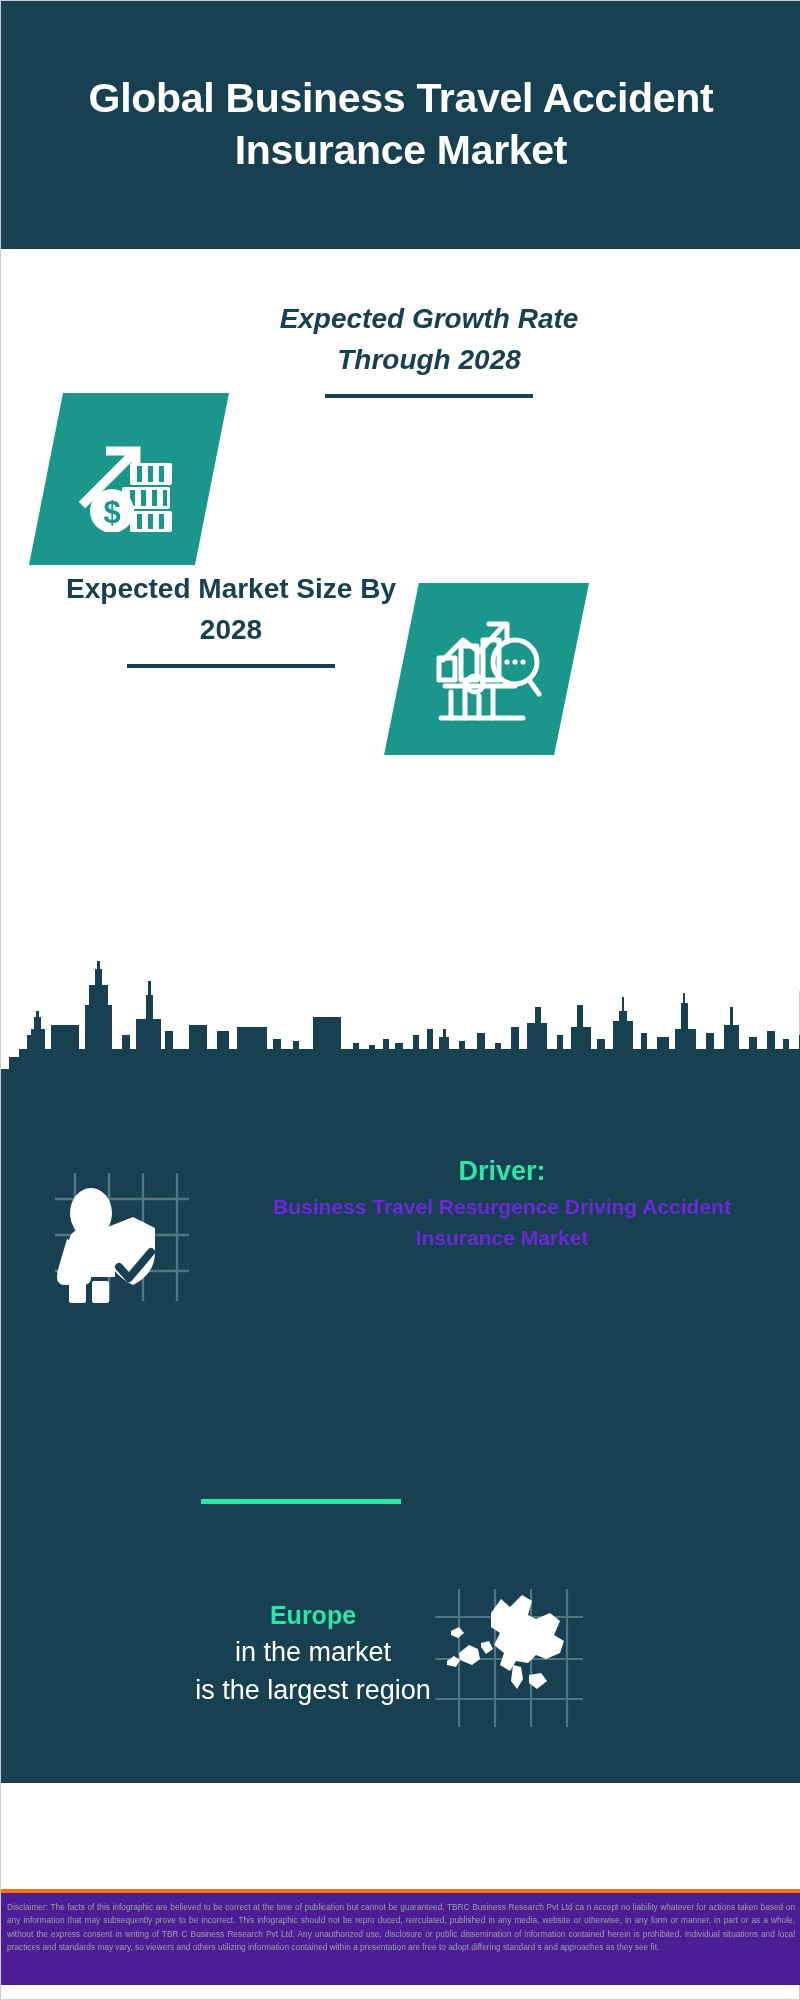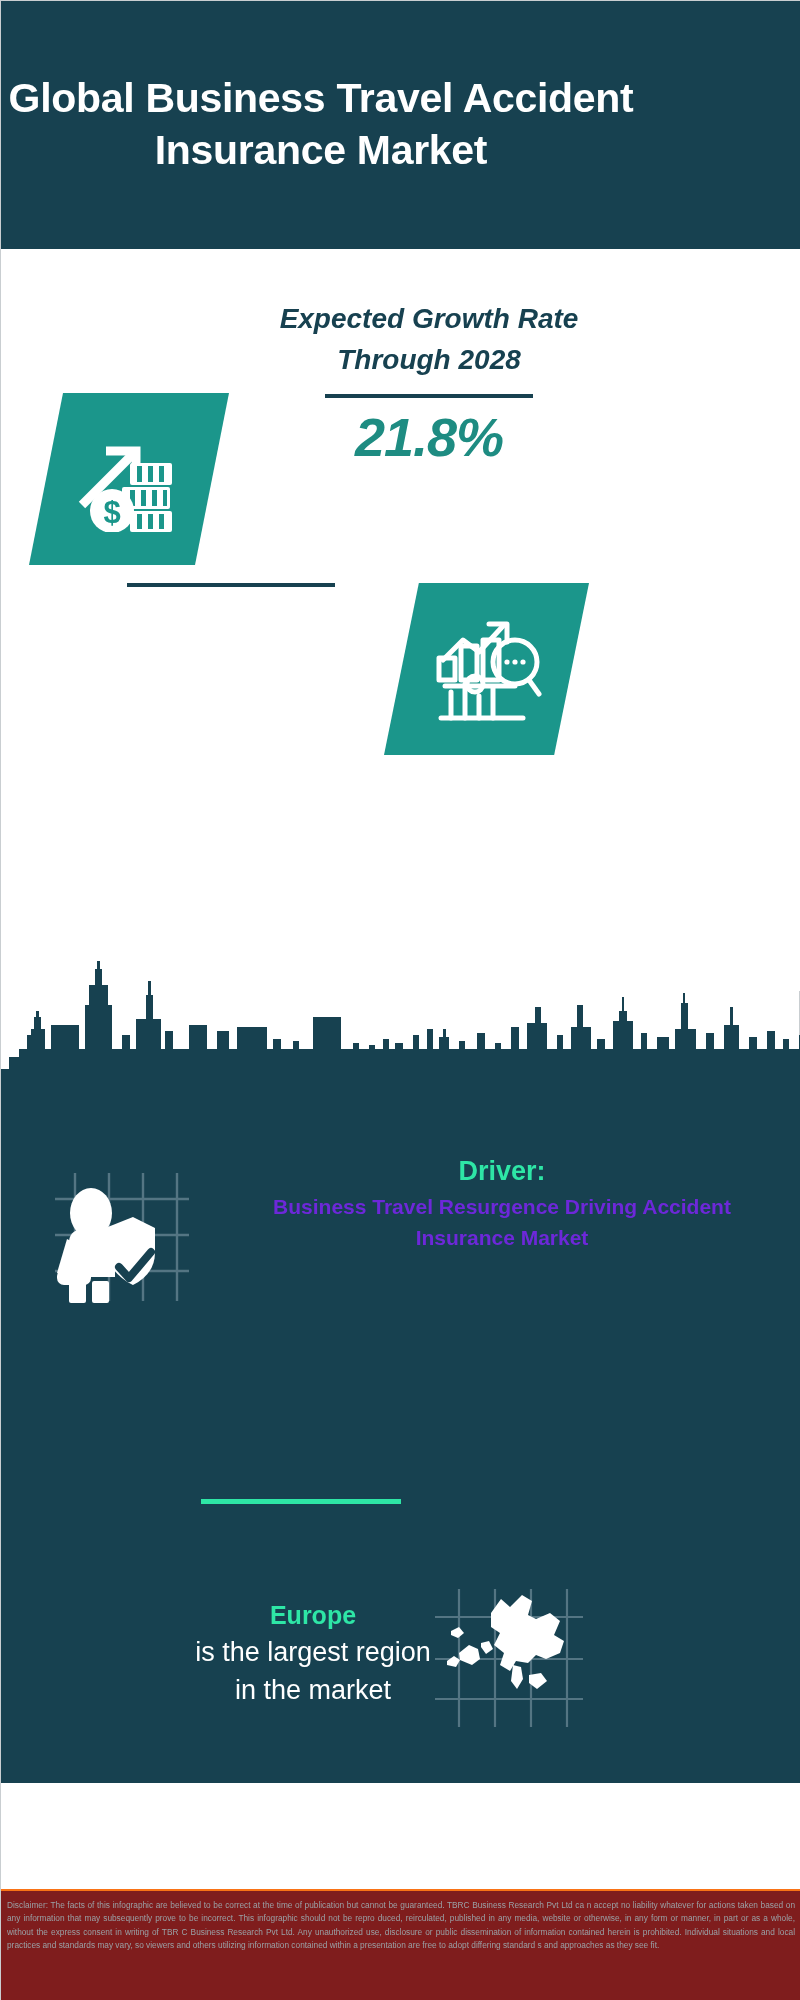--- a/index.html
+++ b/index.html
@@ -10,21 +10,21 @@
     width:800px; height:2000px;
     position:relative; overflow:hidden;
   }
   .page { position:relative; width:800px; height:2000px;
           border:1px solid #c9ced1; background:#fff; }
 
   
   .header {
     position:absolute; left:0; top:0; width:800px; height:248px;
     background:#174150;
-    display:flex; align-items:center; 
+    display:flex; align-items:center; justify-content:center;
   }
   .header-title {
     color:#ffffff; font-size:41px; font-weight:bold; line-height:1.26;
     text-align:center; letter-spacing:-0.3px; width:640px;
     font-family:"Liberation Sans", sans-serif;
   }
 
   
   .white-zone { position:absolute; left:0; top:248px; width:800px; height:742px; background:#fff; }
 
@@ -75,22 +75,22 @@
   .region-sub  { color:#ffffff; font-size:27px; line-height:1.42; }
   .map-icon { position:absolute; left:428px; top:1582px; width:160px; height:150px; }
 
   
   .footer {
     position:absolute; left:0; top:1780px; width:800px; height:108px;
     background:#ffffff; border-top:2px solid #174150;
   }
 
   .disclaimer-wrap {
-    position:absolute; left:0; top:1888px; width:800px; height:112px;
-    background:#7f1d1d; border-top:2px solid #f97316; padding:8px 6px 0 6px;
+    position:absolute; left:0; top:1888px; width:800px; height:96px;
+    background:#4c1d95; border-top:4px solid #f97316; padding:8px 6px 0 6px;
   }
   .disclaimer {
     color:#9aa1a6; font-size:8.3px; line-height:1.62; text-align:justify;
     font-family:"Liberation Sans", sans-serif;
   }
 </style>
 </head>
 <body>
 
 <div class="page">
@@ -125,24 +125,24 @@
         <rect x="85" y="87" width="5" height="15"></rect>
       </g>
       <circle cx="38" cy="84" r="22" fill="#ffffff"></circle>
       <text x="38" y="96" font-size="31" font-weight="bold" fill="#1B968B" text-anchor="middle" font-family="Liberation Sans, sans-serif">$</text>
     </svg>
   </div>
 
   <div class="stat-block growth-text">
     <div class="stat-heading">Expected Growth Rate Through 2028</div>
     <div class="stat-rule"></div>
-    <div class="stat-value">21.8%</div>
   </div>
 
   <div class="stat-block size-text">
+    <div class="stat-heading">Expected Market Size By 2028</div>
     <div class="stat-rule"></div>
   </div>
 
   <div class="para size">
     <svg width="112" height="110" viewBox="0 0 112 110">
       <g fill="none" stroke="#ffffff" stroke-width="5" stroke-linejoin="round" stroke-linecap="round">
         <path d="M12 46 L32 26 L48 38 L72 12"></path>
         <path d="M58 10 H76 V28"></path>
         <rect x="8" y="44" width="16" height="22"></rect>
         <rect x="30" y="32" width="16" height="34"></rect>
@@ -188,22 +188,22 @@
 
   <div class="driver-text">
     <div class="driver-label">Driver:</div>
     <div class="driver-body">Business Travel Resurgence Driving Accident Insurance Market</div>
   </div>
 
   <div class="mid-rule"></div>
 
   <div class="region-text">
     <div class="region-name">Europe</div>
+    <div class="region-sub">in the market</div>
     <div class="region-sub">is the largest region</div>
-    <div class="region-sub">in the market</div>
   </div>
 
   <svg class="map-icon" viewBox="0 0 160 150">
     <g stroke="#5f7f8c" stroke-width="2.2" opacity="0.85">
       <path d="M6 34 H154 M6 76 H154 M6 116 H154"></path>
       <path d="M30 6 V144 M66 6 V144 M102 6 V144 M138 6 V144"></path>
     </g>
     <g fill="#ffffff">
       <path d="M22 48 l8 -4 l5 6 l-6 5 l-7 -3 Z"></path>
       <path d="M18 78 l7 -5 l6 4 l-4 7 l-9 -2 Z"></path>

